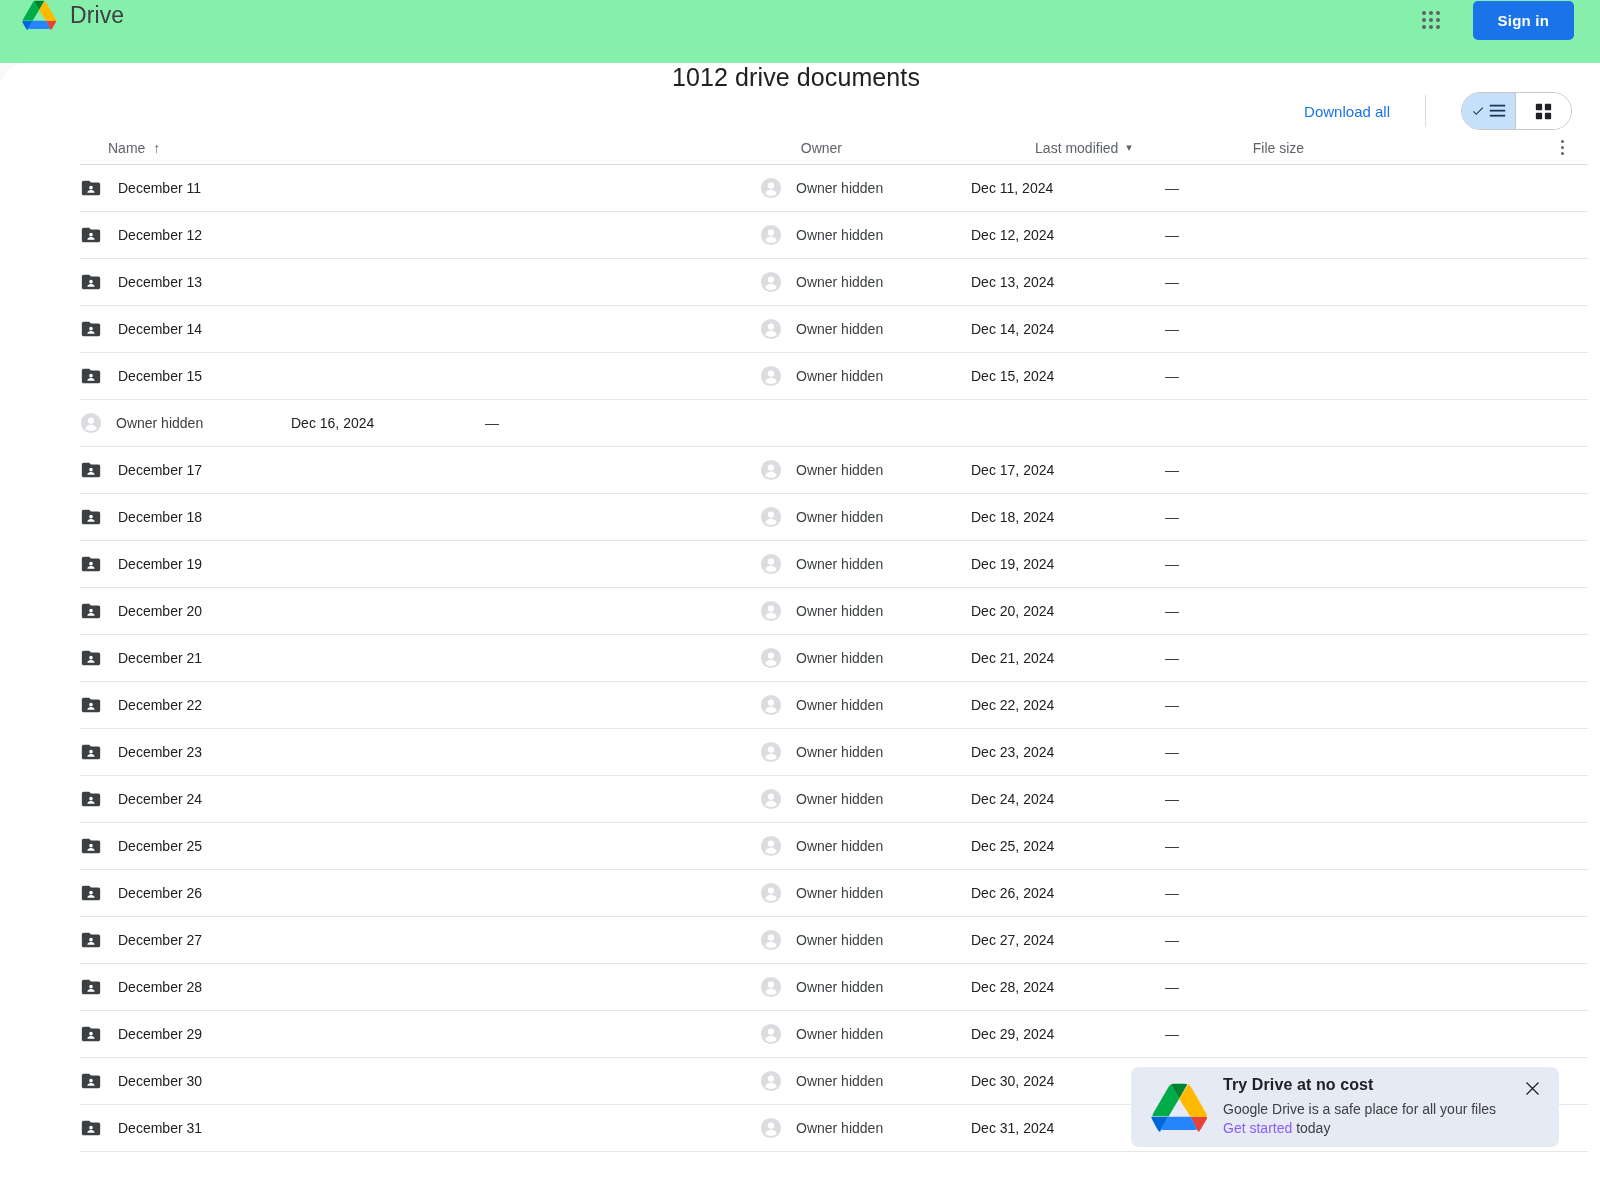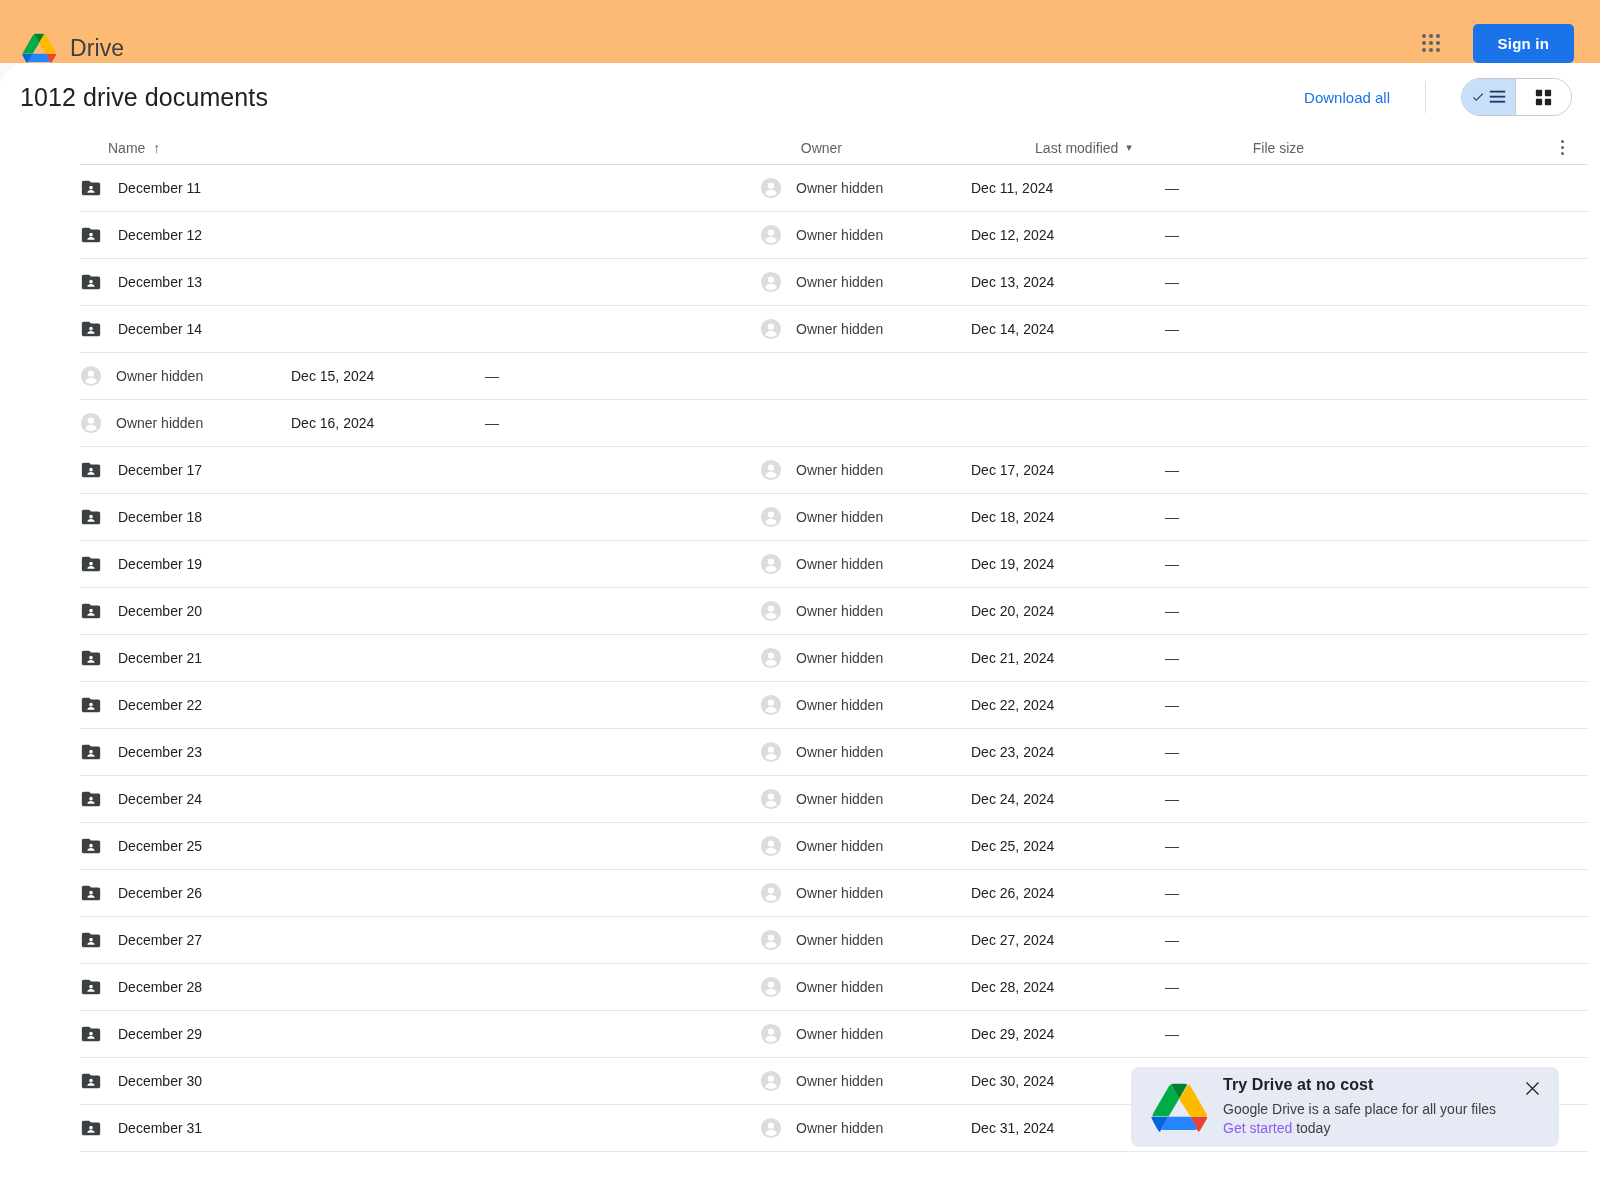--- a/index.html
+++ b/index.html
@@ -16,23 +16,23 @@
     background: #ffffff;
     color: #202124;
     position: relative;
     -webkit-font-smoothing: antialiased;
   }
 
   
   .topbar {
     height: 63px;
     display: flex;
-    align-items: flex-end;
+    align-items: flex-start;
     padding: 0 26px 0 22px;
-    background: #fdba74;
+    background: #86efac;
     position: relative;
     z-index: 5;
   }
 
   .brand {
     display: flex;
     align-items: center;
     gap: 14px;
   }
 
@@ -88,20 +88,21 @@
   }
 
   
   .subheader {
     height: 68px;
     display: flex;
     align-items: center;
     padding: 0 28px 0 20px;
     position: relative;
     background: #ffffff;
+    flex-direction: column;
   }
 
   
   .corner-shade {
     position: absolute;
     left: 0;
     top: 63px;
     width: 26px;
     height: 26px;
     background: #f8f9fb;
@@ -487,20 +488,28 @@
           <span>Owner hidden</span>
         </div>
         <div class="cell col-mod">
           <span>Dec 14, 2024</span>
         </div>
         <div class="cell size-cell col-size">
           <span>—</span>
         </div>
       </div>
       <div class="row">
+        <div class="cell name-cell col-name">
+          <svg class="folder-icon" viewBox="0 0 24 24">
+            <path d="M10 4H4c-1.1 0-2 .9-2 2v12c0 1.1.9 2 2 2h16c1.1 0 2-.9 2-2V8c0-1.1-.9-2-2-2h-8l-2-2z" fill="#3c4043"></path>
+            <circle cx="12" cy="11.6" r="1.95" fill="#ffffff"></circle>
+            <path d="M12 14.1c-2.15 0-3.9 1.2-3.9 2.45v.75h7.8v-.75c0-1.25-1.75-2.45-3.9-2.45z" fill="#ffffff"></path>
+          </svg>
+          <span>December 15</span>
+        </div>
         <div class="cell owner-cell col-owner">
           <svg class="avatar" viewBox="0 0 24 24">
             <circle cx="12" cy="12" r="11" fill="#dadce0"></circle>
             <circle cx="12" cy="9.4" r="3.5" fill="#ffffff"></circle>
             <path d="M12 13.8c-3.3 0-6 1.9-6 4.2v.9a11 11 0 0 0 12 0v-.9c0-2.3-2.7-4.2-6-4.2z" fill="#ffffff"></path>
           </svg>
           <span>Owner hidden</span>
         </div>
         <div class="cell col-mod">
           <span>Dec 15, 2024</span>

